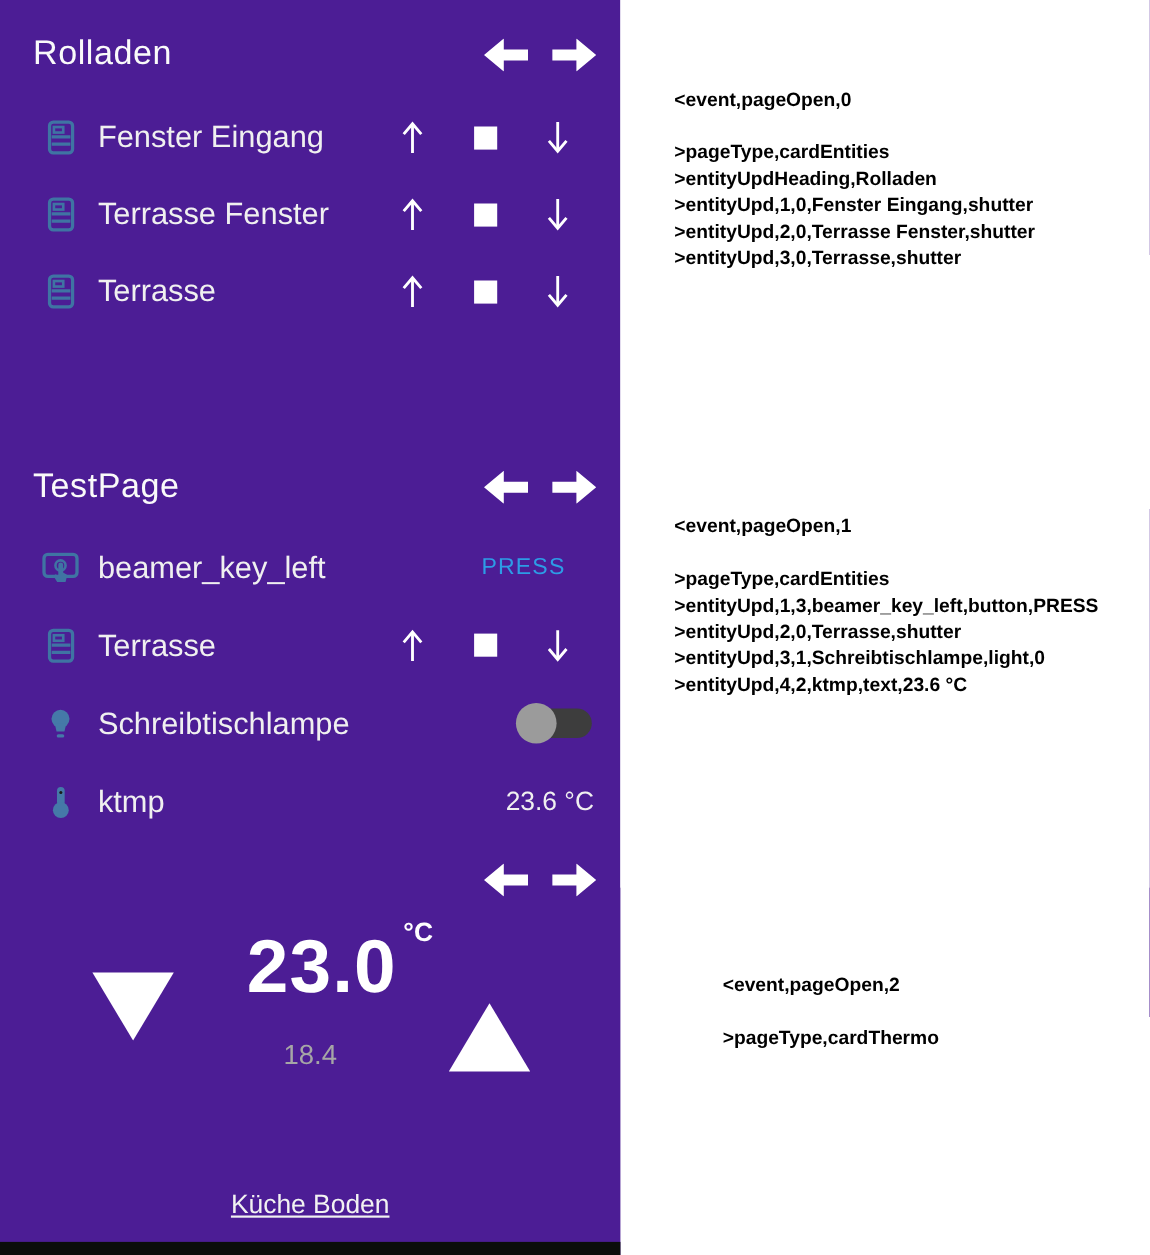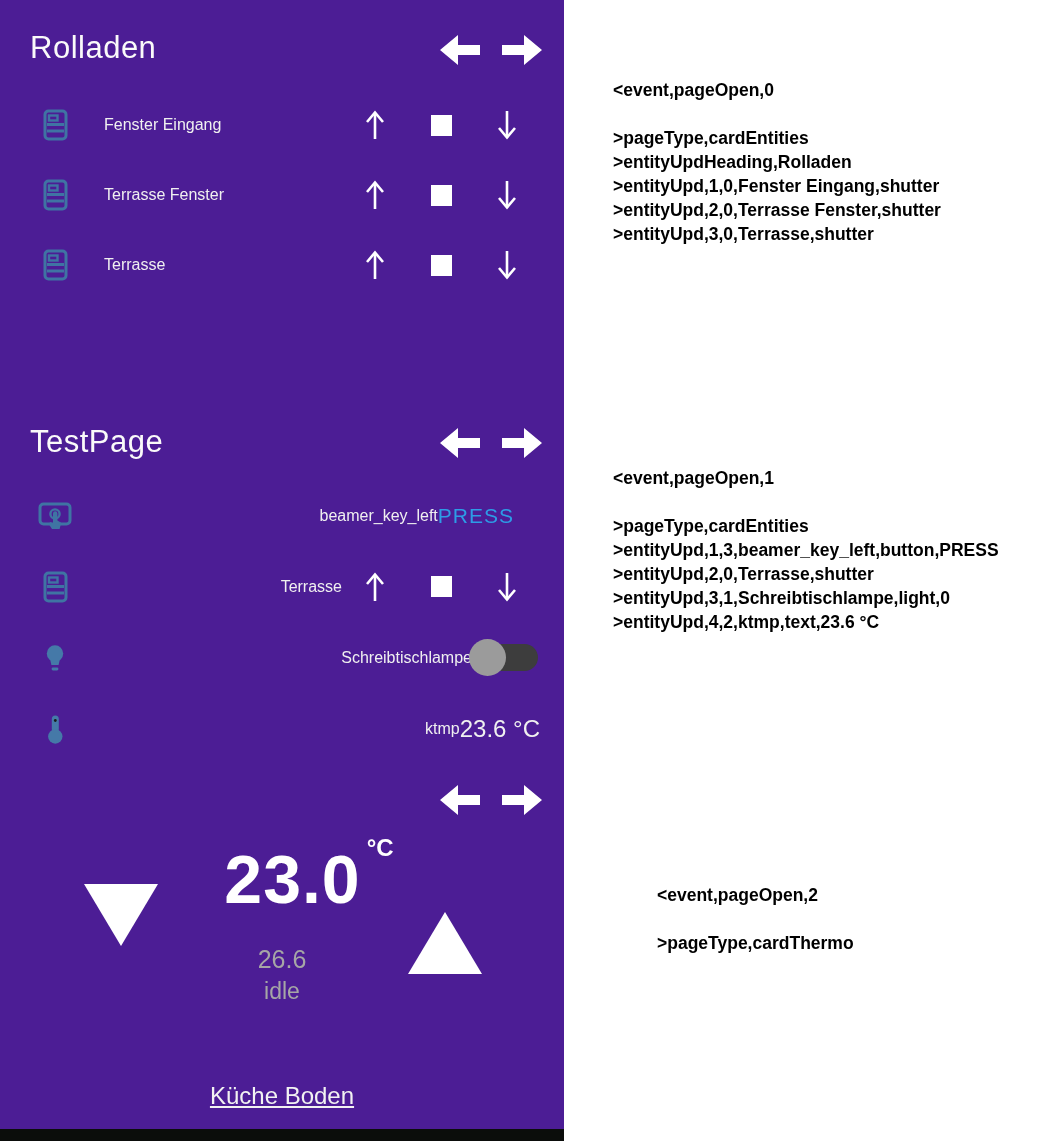--- a/index.html
+++ b/index.html
@@ -5,33 +5,33 @@
   * { margin:0; padding:0; box-sizing:border-box; }
   html,body { width:1045px; height:1141px; }
   body { font-family:"Liberation Sans", sans-serif; background:#ffffff; position:relative; overflow:hidden; }
 
   
   .panel { position:absolute; left:0; top:0; width:564px; height:1141px; background:#4c1d95; }
   .bottom-strip { position:absolute; left:0; bottom:0; width:564px; height:12px; background:#0b0d0b; }
 
   .card { position:absolute; left:0; width:564px; }
   .card-rolladen { top:0; height:410px; }
-  .card-testpage { top:410px; height:360px;text-align:right; }
+  .card-testpage { top:410px; height:360px; }
   .card-thermo   { top:770px; height:359px; }
 
   .card-title { position:absolute; left:30px; color:#fafafa; font-size:31px; font-weight:400; letter-spacing:.5px; }
   .nav { position:absolute; right:22px; display:flex; gap:22px; }
   .nav svg { display:block; }
 
   .rows { position:absolute; left:30px; right:24px; }
   .row { height:70px; display:flex; align-items:center; }
   .row-tp { height:71px; }
   .entity-icon { width:34px; display:flex; justify-content:center; margin-left:8px; }
   .entity-icon svg { display:block; }
-  .entity-label { color:#f0f0f0; font-size:16px; margin-left:32px; flex:1 1 auto; white-space:nowrap; }
+  .entity-label { color:#f0f0f0; font-size:28px; margin-left:17px; flex:1 1 auto; white-space:nowrap; }
   .shutter-controls { display:flex; }
   .ctl { width:66px; display:flex; justify-content:center; align-items:center; }
   .stop-square { width:21px; height:21px; background:#ffffff; }
   .press-label { color:#2d9ce6; font-size:21px; letter-spacing:1px; margin-right:26px; }
   .value-label { color:#f0f0f0; font-size:24px; }
   .toggle { position:relative; width:66px; height:27px; border-radius:14px; background:#3d3d3d; margin-right:2px; }
   .toggle-knob { position:absolute; left:-3px; top:-5px; width:37px; height:37px; border-radius:50%; background:#9b9b9b; }
 
   
   .thermo-temp { position:absolute; left:0; top:70px; width:564px; text-align:center; color:#ffffff;padding-left:48px; }
@@ -264,22 +264,21 @@
           <svg width="40" height="30" viewBox="0 0 40 30">
             <use href="#i-arrow-right-solid"></use>
           </svg>
         </span>
     </div>
     <div class="thermo-temp">
       <span class="big">23.0</span><span class="unit">°C</span>
     </div>
     <div class="tri tri-down"></div>
     <div class="tri tri-up"></div>
-    <div class="thermo-target">26.6</div>
-    <div class="thermo-state">idle</div>
+    <div class="thermo-target">18.4</div>
     <div class="thermo-name">Küche Boden</div>
   </section>
 
   <div class="bottom-strip"></div>
 </div>
 
 <div class="log-pane">
 
   <div class="log-block b0">
     <div class="log-line gap">&lt;event,pageOpen,0</div>

